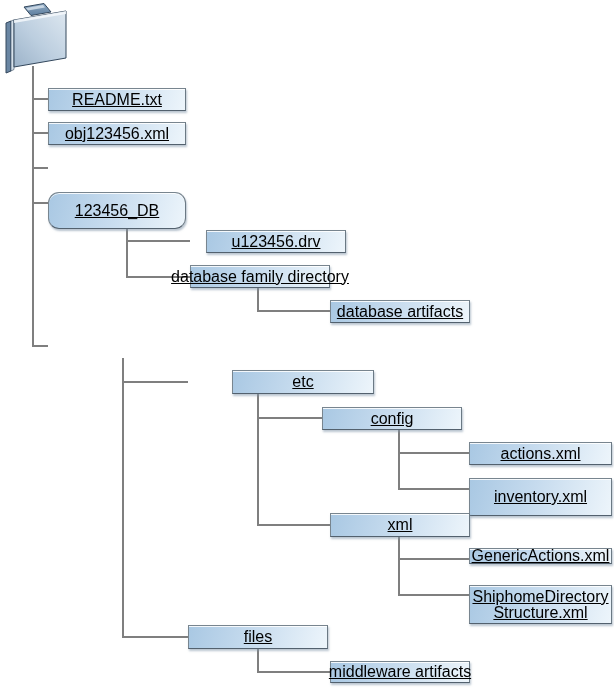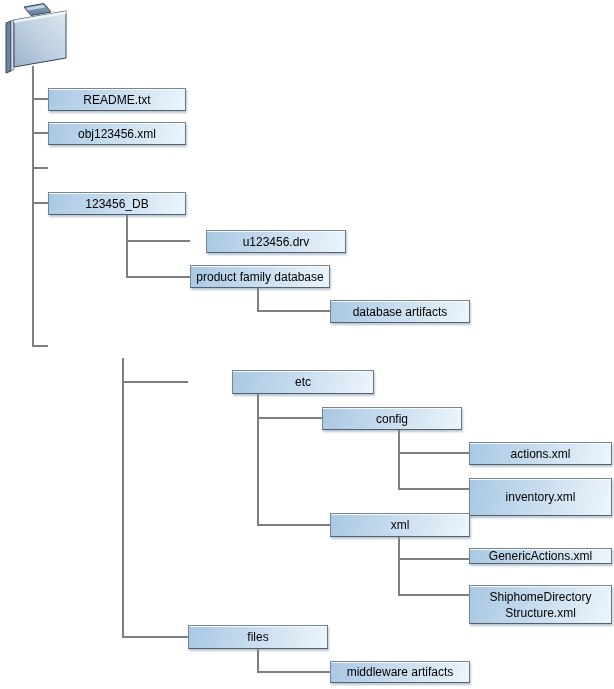--- a/index.html
+++ b/index.html
@@ -19,26 +19,27 @@
   .ln-v { width: 2px; }
   .node {
     position: absolute;
     box-sizing: border-box;
     border: 1px solid #78858f;
     border-bottom-color: #53616e;
     border-right-color: #6b7984;
     background: linear-gradient(105deg, #a9c8e3 0%, #c6dbee 45%, #edf5fb 100%);
     box-shadow: inset 0 1px 0 rgba(255,255,255,0.85), 1px 2px 2px rgba(130,150,170,0.55);
     color: #000000;
-    font-size: 12px;
+    font-size: 16px;
     display: flex;
     align-items: center;
     justify-content: center;
     text-align: center;
     white-space: nowrap;
+    text-decoration: underline;
   }
   .node.two-line {
     flex-direction: column;
     line-height: 16px;
   }
   .folder { position: absolute; left: 0; top: 0; }
 </style>
 </head>
 <body>
 
@@ -98,25 +99,25 @@
   <div class="ln-h" style="left:398px; top:594px; width:72px;"></div>
 
   <div class="ln-v" style="left:257px; top:649px; height:23px;"></div>
   <div class="ln-h" style="left:257px; top:671px; width:73px;"></div>
 
   <div class="node" style="left:48px;  top:88px;  width:138px; height:23px;">README.txt</div>
 
   <div class="node" style="left:48px;  top:122px; width:138px; height:23px;">obj123456.xml</div>
 
 
-  <div class="node" style="left:48px;  top:192px; width:138px; height:23px;">123456_DB</div>
+  <div class="node" style="left:48px;  top:192px; width:138px; height:37px;border-radius:11px;">123456_DB</div>
 
   <div class="node" style="left:206px; top:230px; width:140px; height:23px;">u123456.drv</div>
 
-  <div class="node" style="left:190px; top:265px; width:140px; height:23px;">product family database</div>
+  <div class="node" style="left:190px; top:265px; width:140px; height:23px;">database family directory</div>
 
   <div class="node" style="left:330px; top:300px; width:140px; height:23px;">database artifacts</div>
 
 
   <div class="node" style="left:188px; top:370px; width:142px; height:24px;margin-left:44px;">etc</div>
 
   <div class="node" style="left:322px; top:407px; width:140px; height:23px;">config</div>
 
   <div class="node" style="left:469px; top:442px; width:143px; height:23px;">actions.xml</div>
 

